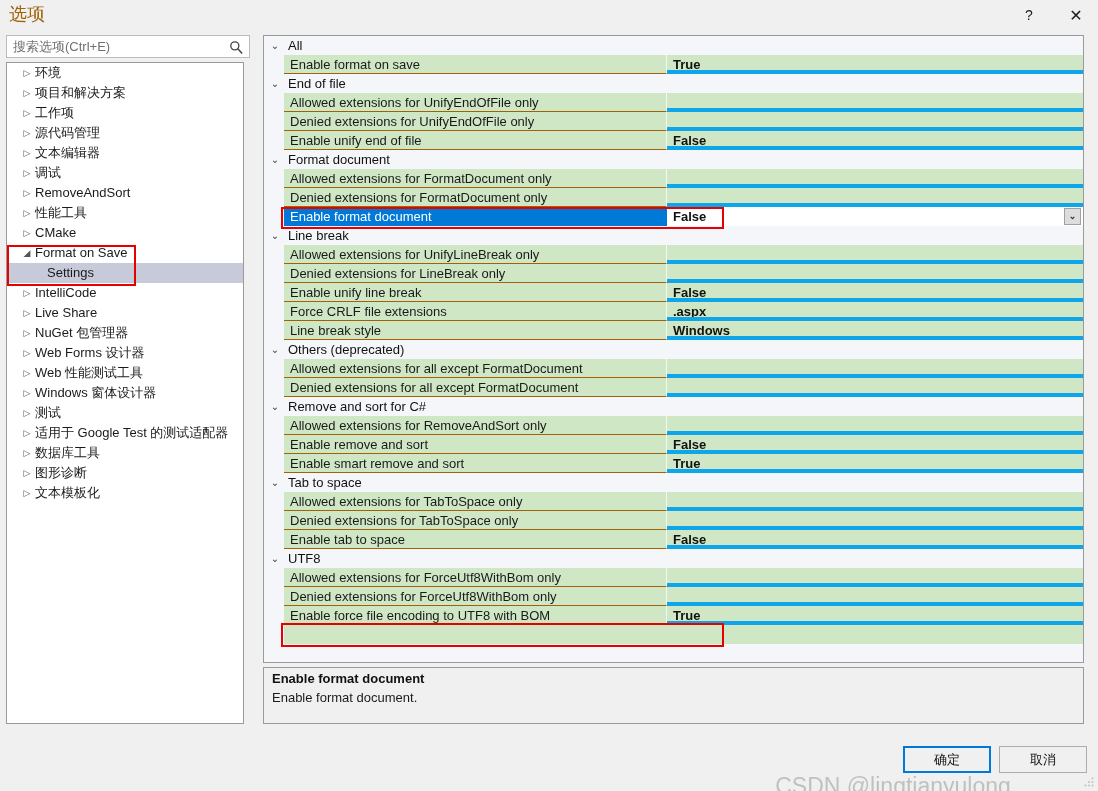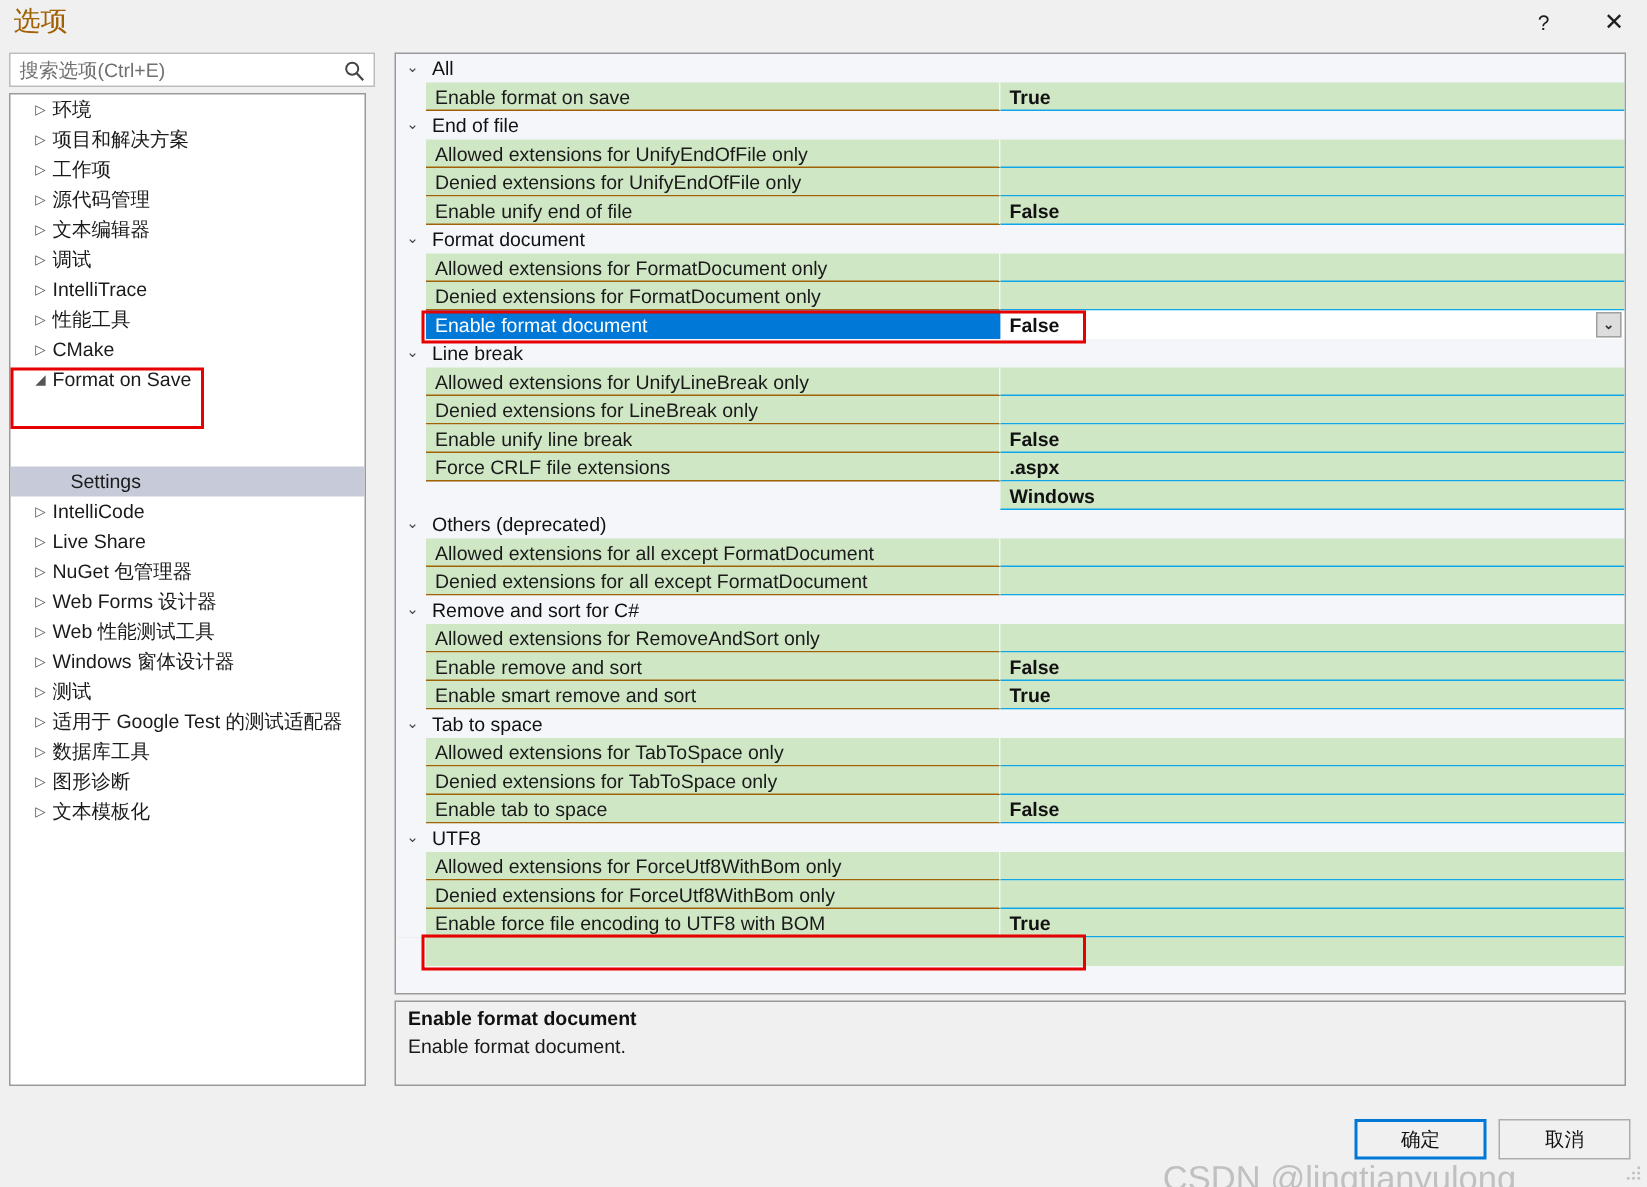--- a/index.html
+++ b/index.html
@@ -50,21 +50,21 @@
   .tree-row {
     position: relative; height: 20px; line-height: 20px;
     font-size: 13px; color: #1a1a1a; white-space: nowrap;
     padding-left: 12px; cursor: default;
   }
   .tree-row .twisty {
     display: inline-block; width: 16px; text-align: center;
     font-size: 9px; color: #555; vertical-align: top;
   }
   .tree-row.selected { background: #c7cbd9; }
-  .tree-row.child { padding-left: 40px; margin-top: 48px; }
+  .tree-row.child { padding-left: 40px; }
 
   
   #red-anno-sidebar {
     position: absolute; left: 7px; top: 245px; width: 129px; height: 41px;
     border: 2px solid #e60000; pointer-events: none;
   }
 
   
   #grid-panel {
     position: absolute; left: 263px; top: 35px; width: 821px; height: 628px;
@@ -89,21 +89,21 @@
   .prop-row .pname {
     position: absolute; left: 20px; top: 0; width: 383px; height: 19px;
     line-height: 19px; background: #cfe7c5;
     border-bottom: 1px solid #a16207; border-right: 1px solid #f4f6fa;
     padding-left: 6px; font-size: 13px; color: #1a1a1a; white-space: nowrap;
     overflow: hidden;
   }
   .prop-row .pval {
     position: absolute; left: 403px; top: 0; width: 416px; height: 19px;
     line-height: 19px; background: #cfe7c5;
-    border-bottom: 1px solid #0ea5e9;
+    border-bottom: 4px solid #0ea5e9;
     padding-left: 6px; font-size: 13px; font-weight: bold; color: #111;
     white-space: nowrap; overflow: hidden;
   }
   
   .prop-row.selected .pname {
     background: #0078d7; color: #ffffff; border-right: 1px solid #0078d7;
     border-bottom: none;
   }
   .prop-row.selected .pval {
     background: #ffffff; color: #111; border-bottom: none;
@@ -181,21 +181,21 @@
   </svg>
 </div>
 
 <div id="tree-panel">
     <div class="tree-row"><span class="twisty">▷</span><span>环境</span></div>
     <div class="tree-row"><span class="twisty">▷</span><span>项目和解决方案</span></div>
     <div class="tree-row"><span class="twisty">▷</span><span>工作项</span></div>
     <div class="tree-row"><span class="twisty">▷</span><span>源代码管理</span></div>
     <div class="tree-row"><span class="twisty">▷</span><span>文本编辑器</span></div>
     <div class="tree-row"><span class="twisty">▷</span><span>调试</span></div>
-    <div class="tree-row"><span class="twisty">▷</span><span>IntelliTrace</span></div>
+    <div class="tree-row"><span class="twisty">▷</span><span>RemoveAndSort</span></div>
     <div class="tree-row"><span class="twisty">▷</span><span>性能工具</span></div>
     <div class="tree-row"><span class="twisty">▷</span><span>CMake</span></div>
     <div class="tree-row"><span class="twisty">◢</span><span>Format on Save</span></div>
     <div class="tree-row child selected"><span>Settings</span></div>
     <div class="tree-row"><span class="twisty">▷</span><span>IntelliCode</span></div>
     <div class="tree-row"><span class="twisty">▷</span><span>Live Share</span></div>
     <div class="tree-row"><span class="twisty">▷</span><span>NuGet 包管理器</span></div>
     <div class="tree-row"><span class="twisty">▷</span><span>Web Forms 设计器</span></div>
     <div class="tree-row"><span class="twisty">▷</span><span>Web 性能测试工具</span></div>
     <div class="tree-row"><span class="twisty">▷</span><span>Windows 窗体设计器</span></div>
@@ -274,20 +274,21 @@
       <div class="pname">Enable unify line break</div>
       <div class="pval"><span>False</span></div>
     </div>
     <div class="grid-row prop-row">
       <div class="gutter"></div>
       <div class="pname">Force CRLF file extensions</div>
       <div class="pval"><span>.aspx</span></div>
     </div>
     <div class="grid-row prop-row">
       <div class="gutter"></div>
+      <div class="pname">Line break style</div>
       <div class="pval"><span>Windows</span></div>
     </div>
     <div class="grid-row cat-row">
       <span class="chev">⌄</span>
       <span class="cat-label">Others (deprecated)</span>
     </div>
     <div class="grid-row prop-row">
       <div class="gutter"></div>
       <div class="pname">Allowed extensions for all except FormatDocument</div>
       <div class="pval"><span></span></div>

